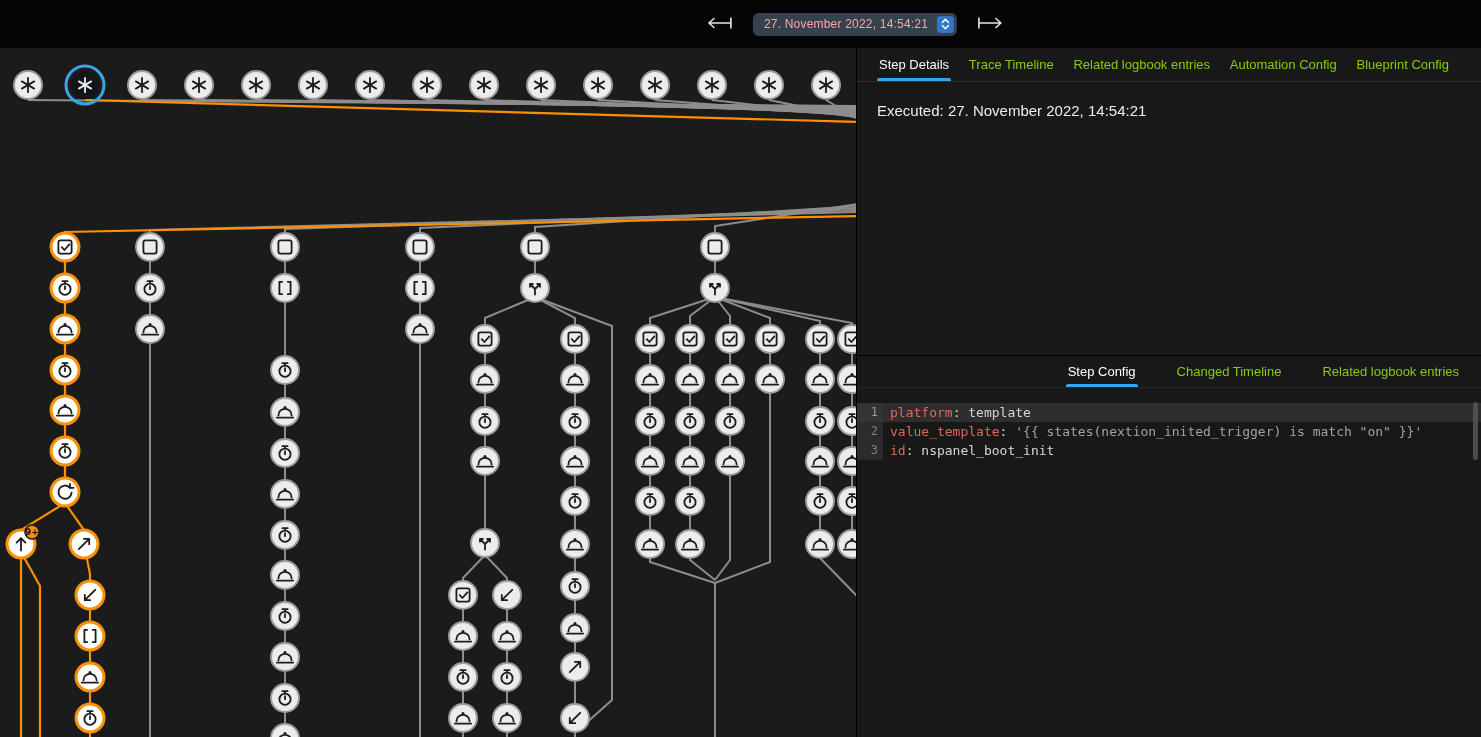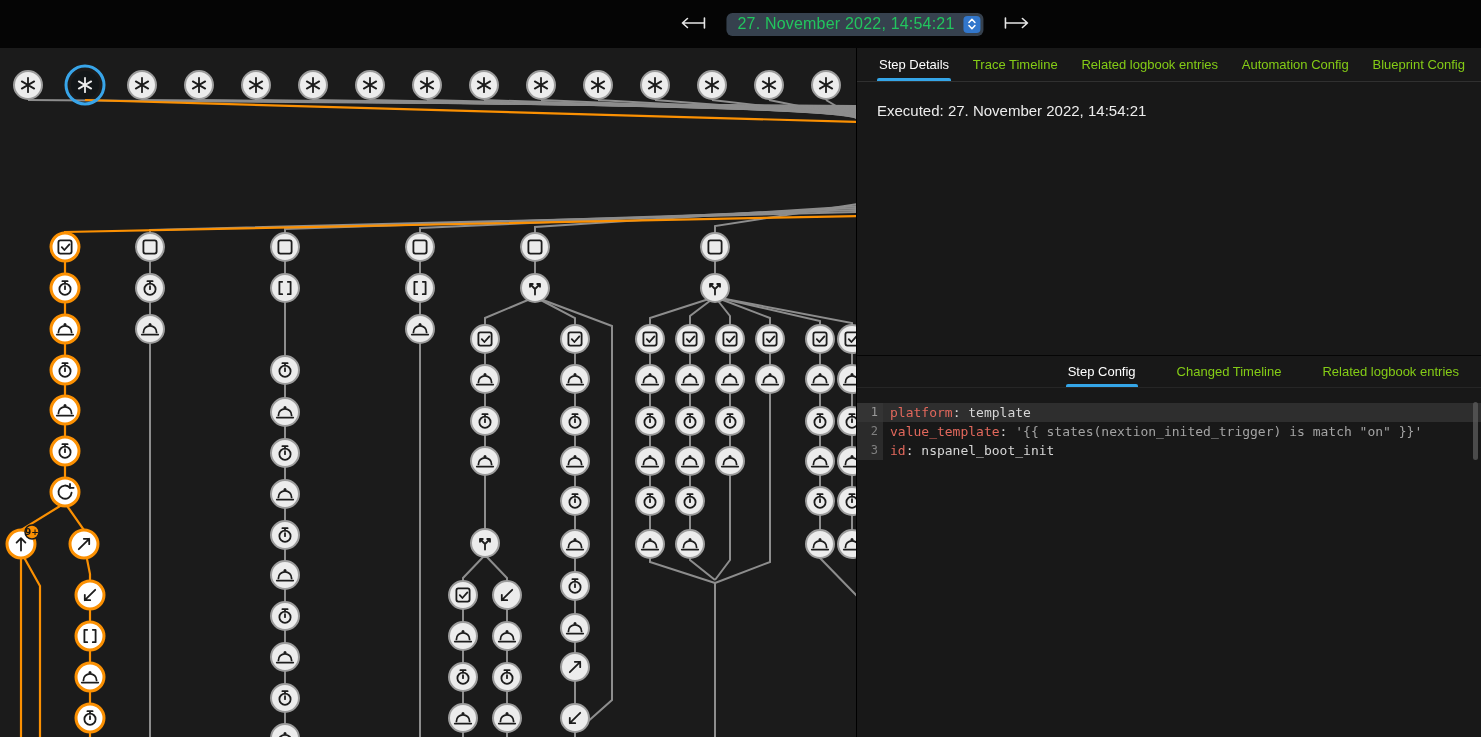--- a/index.html
+++ b/index.html
@@ -6,21 +6,21 @@
   body{font-family:"Liberation Sans","DejaVu Sans",sans-serif;}
   .screen{position:relative;width:1481px;height:737px;overflow:hidden;background:#1b1b1b;}
 
   
   .topbar{position:absolute;top:0;left:0;width:100%;height:48px;background:#050505;z-index:10;}
   .topbar-center{position:absolute;left:855px;top:0;height:48px;transform:translateX(-50%);
                  display:flex;align-items:center;gap:16px;}
   .icon-btn{background:none;border:none;padding:4px;cursor:pointer;display:flex;align-items:center;}
   .run-picker{display:flex;align-items:center;background:#36414e;border-radius:6px;height:23px;
               padding:0 3px 0 11px;gap:9px;cursor:pointer;}
-  .run-picker .value{font-size:16px;color:#22c55e;letter-spacing:.2px;white-space:nowrap;}
+  .run-picker .value{font-size:12px;color:#fca5a5;letter-spacing:.2px;white-space:nowrap;}
   .stepper{width:17px;height:17px;background:#3277cc;border-radius:4px;display:flex;
            align-items:center;justify-content:center;flex:none;}
 
   
   .graph{position:absolute;left:0;top:0;width:856px;height:737px;background:#1b1b1b;display:block;}
   .edge{fill:none;stroke:#8d8d8d;stroke-width:2;}
   .edge-active{stroke:#fb9002;stroke-width:2.2;}
   .node{cursor:pointer;}
   .node .body{fill:#ececec;stroke:#9c9c9c;stroke-width:2;}
   .node .icon *{fill:none;stroke:#1c1c1c;stroke-width:1.8;stroke-linecap:round;stroke-linejoin:round;}
@@ -31,21 +31,21 @@
   .node-sel .ring{fill:none;stroke:#38a5e9;stroke-width:3;}
   .badge circle{fill:#fb9002;stroke:#1b1b1b;stroke-width:1.5;}
   .badge text{fill:#151515;font:700 9px "DejaVu Sans",sans-serif;text-anchor:middle;}
 
   
   .right-panel{position:absolute;left:856px;top:48px;right:0;bottom:0;background:#181818;
                border-left:1px solid #000;display:flex;flex-direction:column;}
   .details-section{height:307px;border-bottom:1px solid #050505;display:flex;flex-direction:column;flex:none;}
   .config-section{flex:1;position:relative;display:flex;flex-direction:column;}
   .tabs{display:flex;align-items:stretch;}
-  .tabs-top{justify-content:space-between;padding:0 14px 0 20px;border-bottom:1px solid #303030;height:33px;}
+  .tabs-top{justify-content:space-between;padding:0 30px 0 20px;border-bottom:1px solid #303030;height:33px;}
   .tabs-bottom{justify-content:flex-end;gap:37px;padding:0 20px;border-bottom:1px solid #262626;height:31px;}
   .tab{background:none;border:none;color:#84cc16;font-size:13px;font-family:inherit;
        padding:0 2px;cursor:pointer;position:relative;white-space:nowrap;}
   .tab.active{color:#fff;}
   .tab.active::after{content:"";position:absolute;left:0;right:0;bottom:0;height:3px;
                      background:#35a6e8;border-radius:2px 2px 0 0;}
   .details-body{padding:20px;color:#ededed;font-size:15px;}
 
   
   .code-editor{margin-top:15px;font-family:"DejaVu Sans Mono","Liberation Mono",monospace;font-size:13px;}

